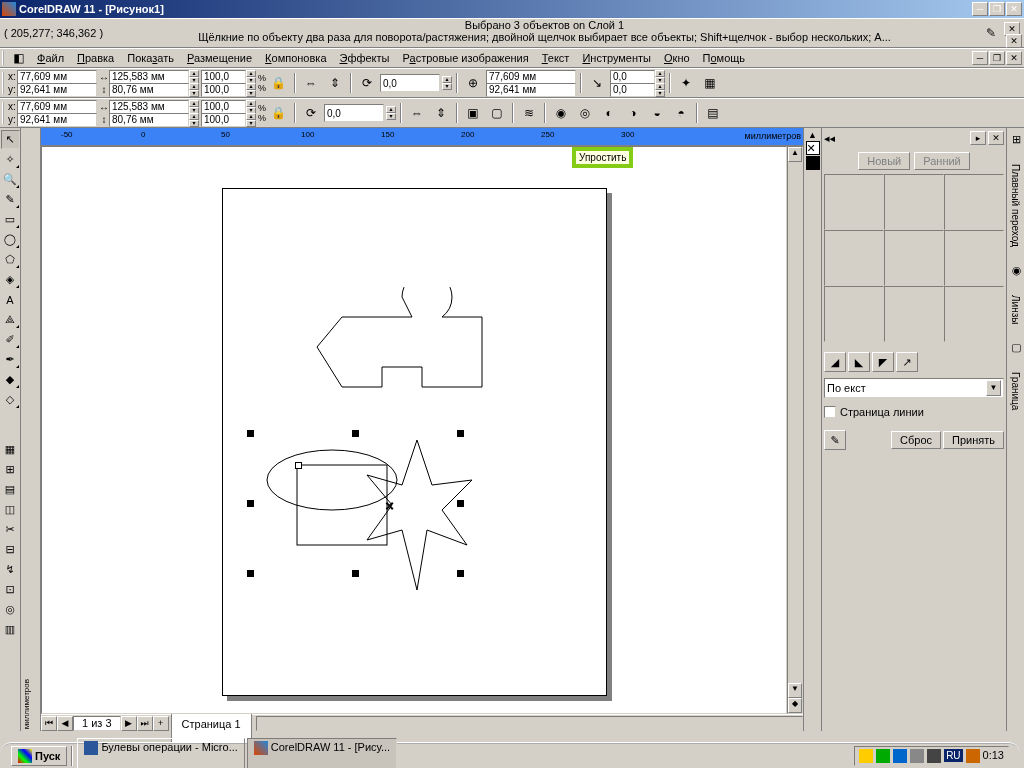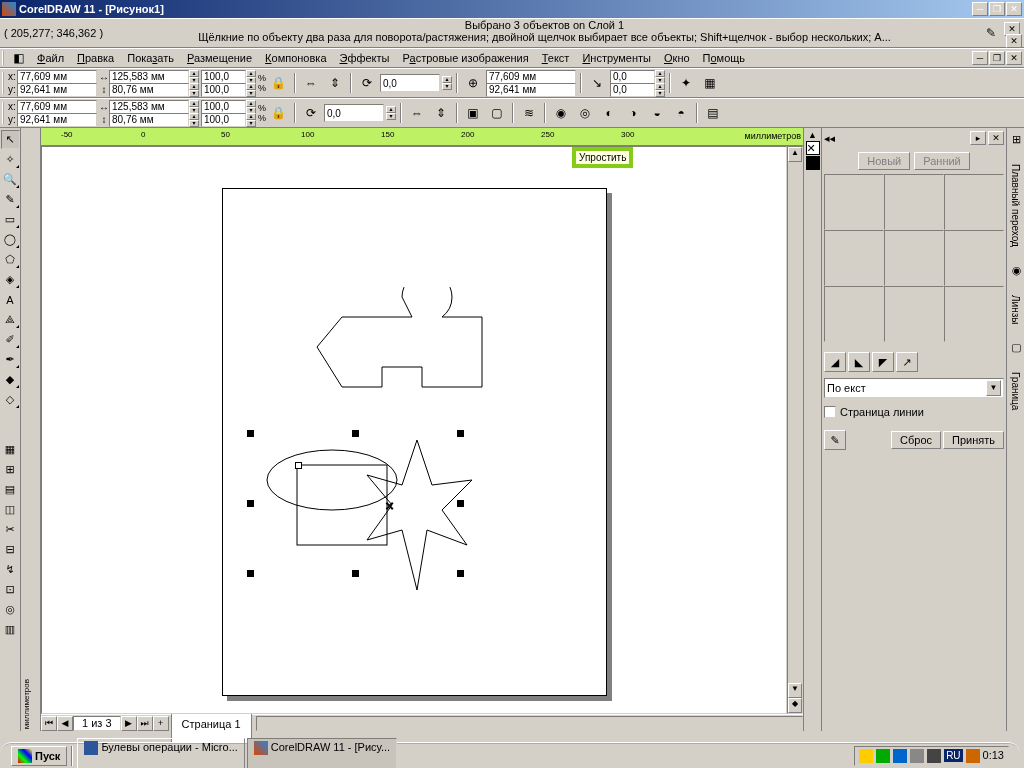--- a/index.html
+++ b/index.html
@@ -30,21 +30,21 @@
 .sep { width:2px; height:20px; border-left:1px solid #808080; border-right:1px solid #fff; margin:0 2px; }
 .wide-field { background:#fff; border:1px inset #d4d0c8; height:18px; width:60px; padding:0 2px; display:flex; align-items:center; font-size:10px; }
 .main-area { display:flex; height:603px; }
 .toolbox { width:21px; border-right:1px solid #808080; display:flex; flex-direction:column; padding-top:2px; }
 .tool-btn { width:19px; height:19px; margin:0 auto 1px auto; border:1px solid transparent; display:flex; align-items:center; justify-content:center; font-size:11px; cursor:default; position:relative; }
 .tool-btn.active { border:1px inset #d4d0c8; background:#c8c4bc; }
 .tool-btn .fly { position:absolute; right:0; bottom:0; width:0; height:0; border-right:3px solid #000; border-top:3px solid transparent; }
 .vruler { width:20px; background:#d4d0c8; border-right:1px solid #808080; position:relative; overflow:hidden; }
 .vruler .unit { position:absolute; bottom:2px; left:1px; font-size:8px; writing-mode:vertical-rl; transform:rotate(180deg); }
 .canvas-wrap { flex:1; display:flex; flex-direction:column; background:#d4d0c8; }
-.hruler { height:18px; background:#bef264; border-bottom:1px solid #808080; position:relative; overflow:hidden; display:flex; align-items:flex-end; }
+.hruler { height:18px; background:#3b82f6; border-bottom:1px solid #808080; position:relative; overflow:hidden; display:flex; align-items:flex-end; }
 .hruler .tick { position:absolute; font-size:8px; top:2px; }
 .hruler .unit { position:absolute; right:2px; top:3px; font-size:9px; }
 .canvas { flex:1; background:#fff; position:relative; overflow:hidden; border:1px inset #d4d0c8; }
 .page-shadow { position:absolute; left:185px; top:46px; width:385px; height:508px; background:#808080; }
 .page { position:absolute; left:180px; top:41px; width:385px; height:508px; background:#fff; border:1px solid #000; }
 .shape { position:absolute; stroke:#000; fill:none; }
 .sel-handle { position:absolute; width:7px; height:7px; background:#000; }
 .sel-hollow { position:absolute; width:7px; height:7px; border:1px solid #000; background:#fff; }
 .tooltip { position:absolute; background:#ffffe1; border:4px solid #84cc16; padding:1px 3px; font-size:10px; z-index:10; }
 .pager { height:17px; display:flex; align-items:center; border-top:1px solid #fff; }

